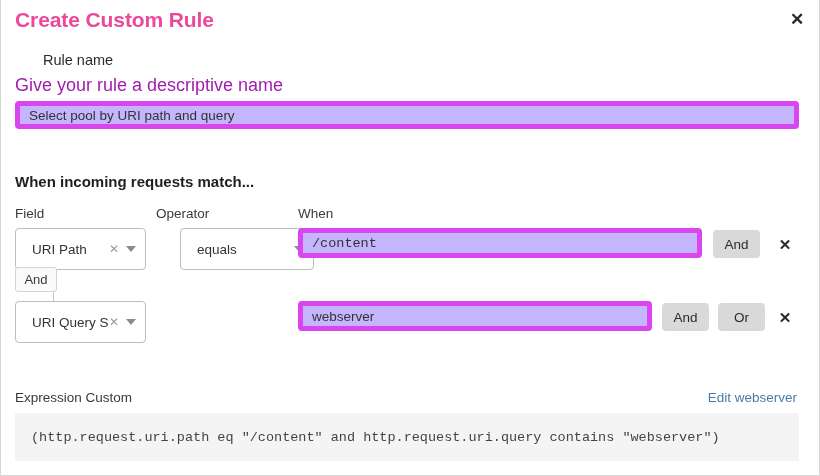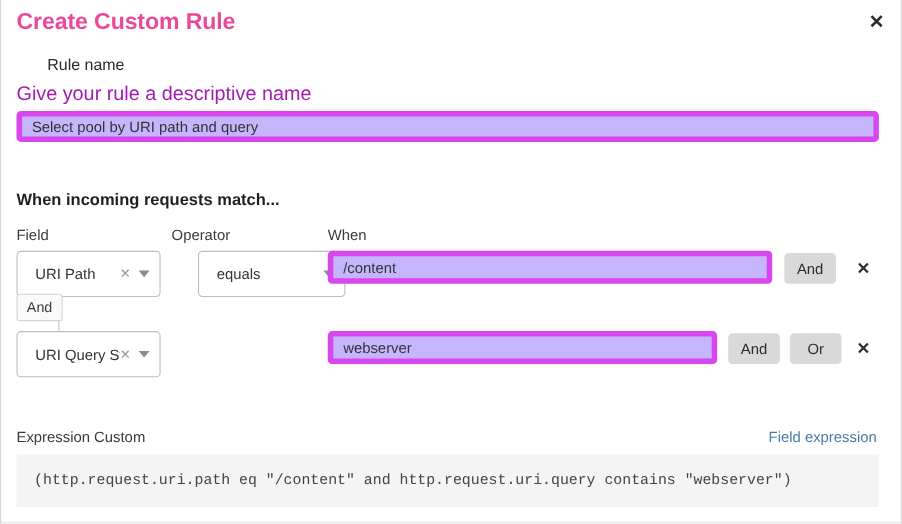--- a/index.html
+++ b/index.html
@@ -202,21 +202,21 @@
     <span class="sel-text">URI Path</span>
     <span class="clear-x">✕</span>
     <span class="caret"></span>
   </div>
 
   <div class="select" style="left:155px;top:228px;width:134px;margin-left:24px;">
     <span class="sel-text">equals</span>
     <span class="caret"></span>
   </div>
 
-  <input class="txtinput" style="left: 297px; top: 228px; width: 404px; height: 30px;" value="/content">
+  <input class="txtinput" style="left: 297px; top: 228px; width: 404px; height: 30px; font-family: Liberation Mono, monospace;" value="/content">
 
   <button class="pill" style="left:712px;top:230px;width:47px;">And</button>
 
   <div class="row-x" style="left:775px;top:235px;">✕</div>
 
   <div class="and-badge" style="left:14px;top:267px;width:42px;height:25px;">And</div>
 
   <div class="select" style="left:14px;top:301px;width:131px;">
     <span class="sel-text">URI Query St...</span>
     <span class="clear-x">✕</span>
@@ -226,19 +226,19 @@
 
   <input class="txtinput" style="left: 297px; top: 301px; width: 354px; height: 30px;" value="webserver">
 
   <button class="pill" style="left:661px;top:303px;width:47px;">And</button>
 
   <button class="pill" style="left:717px;top:303px;width:47px;">Or</button>
 
   <div class="row-x" style="left:775px;top:308px;">✕</div>
 
   <div class="exp-label">Expression Custom</div>
-  <div class="edit-link">Field expression</div>
+  <div class="edit-link">Edit webserver</div>
 
   <div class="exp-box">
     <span class="exp-text">(http.request.uri.path eq "/content" and http.request.uri.query contains "webserver")</span>
   </div>
 
 </div>
 
 </body></html>

